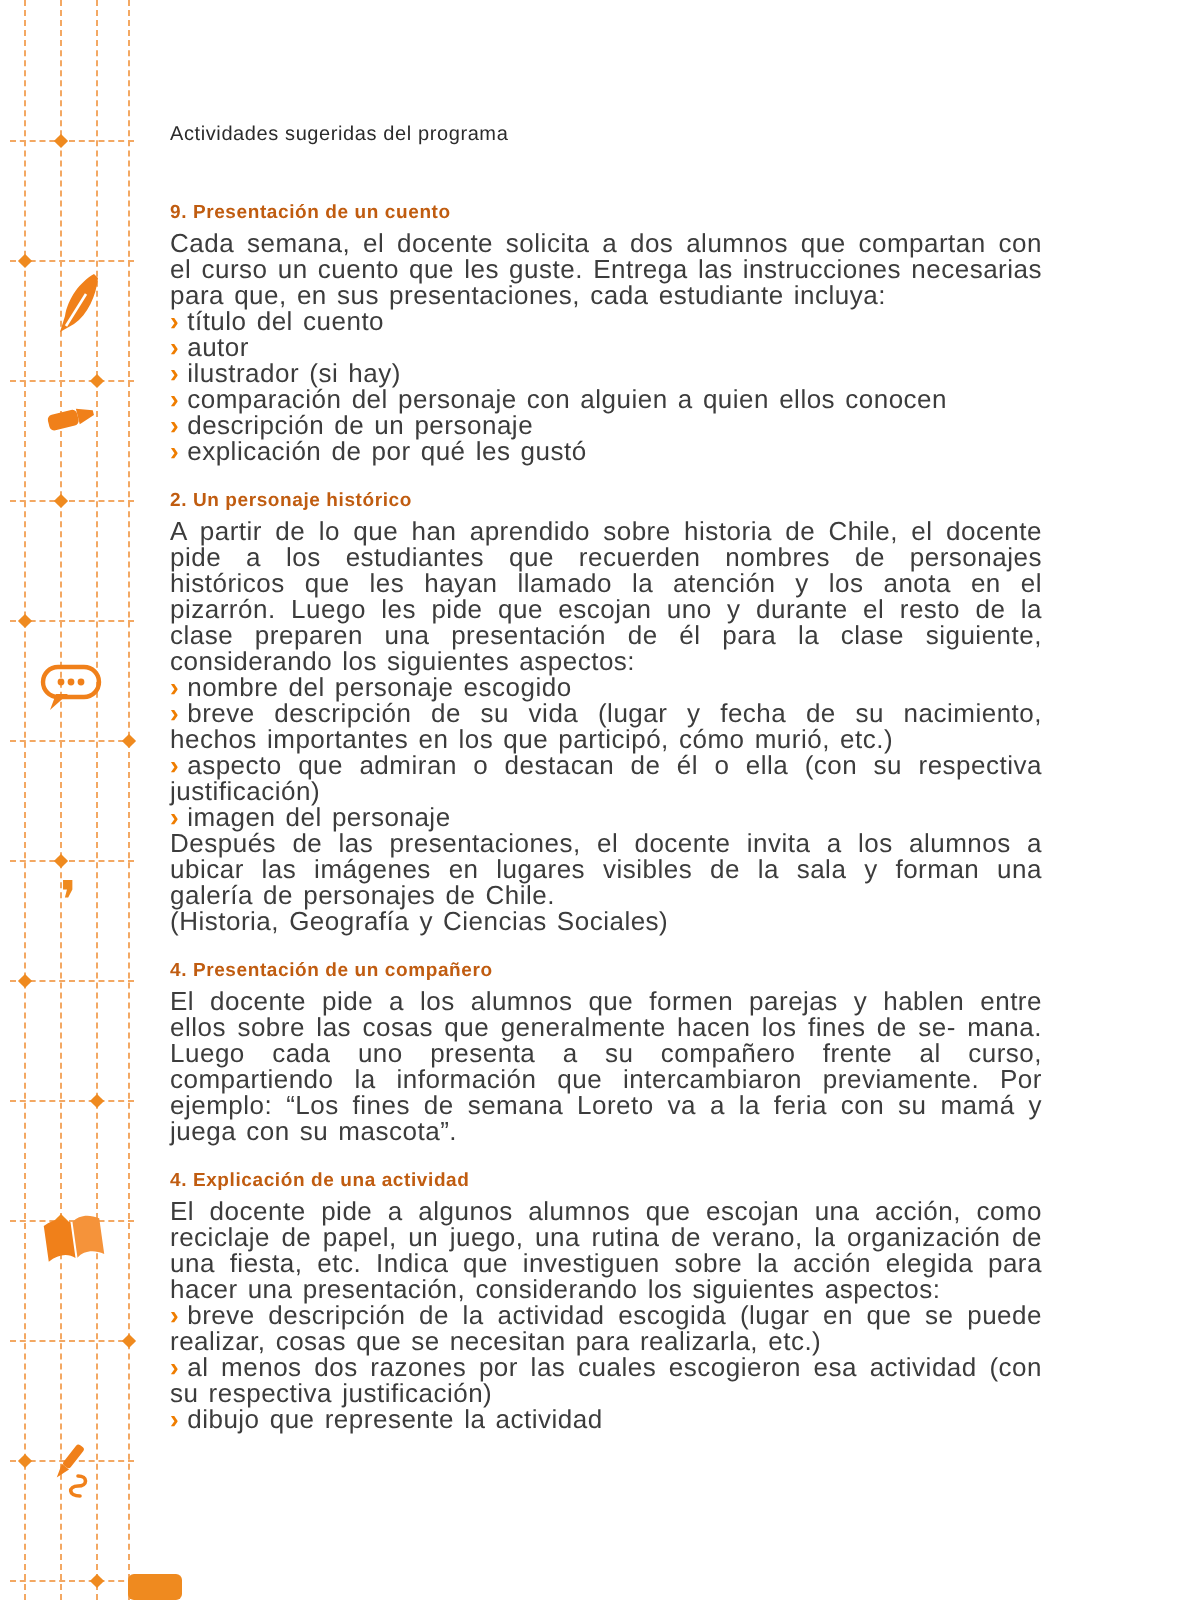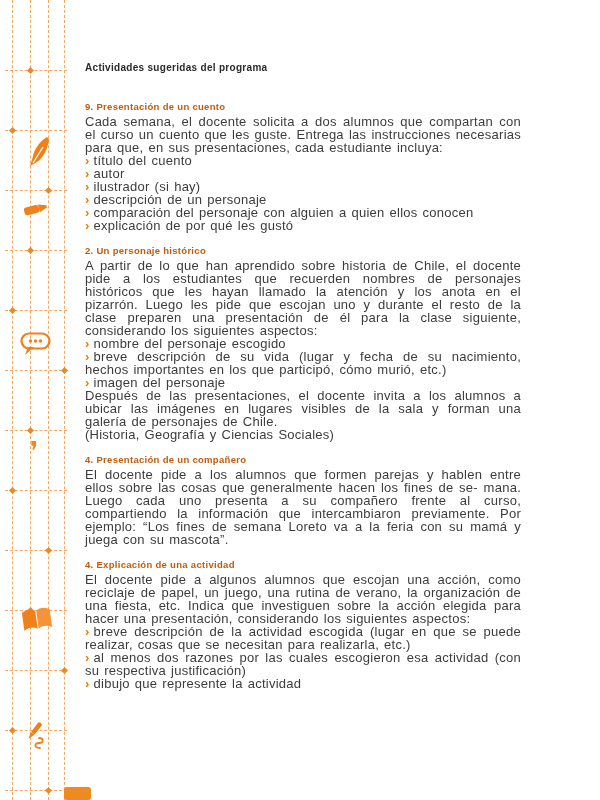--- a/index.html
+++ b/index.html
@@ -13,21 +13,21 @@
   .decor{position:absolute;left:0;top:0;width:84px;height:800px;}
   .vline{position:absolute;top:0;bottom:0;width:0;border-left:1px dashed #f3a863;}
   .hline{position:absolute;left:5px;width:62px;height:0;border-top:1px dashed #f3a863;}
   .diamond{position:absolute;width:5px;height:5px;background:#ef8a1f;transform:rotate(45deg);}
   .micon{position:absolute;line-height:0;}
   .comma-glyph{font-family:"DejaVu Sans",sans-serif;font-size:26px;color:#ef8a1f;line-height:1;}
   .page-tab{position:absolute;left:64px;top:787px;width:27px;height:13px;background:#ef8a1f;border-radius:3px;}
   
   .content{position:absolute;left:85px;top:62px;width:436px;}
   .doc-title{
-    font-size:10px;font-weight:bold;color:#2b2b2b;
+    font-size:10px;font-weight:normal;color:#2b2b2b;
     letter-spacing:.3px;margin:0 0 28px 0;
   }
   section{margin:0 0 13px 0;}
   .sec-heading{
     font-size:9.5px;font-weight:bold;color:#c05c10;
     letter-spacing:.3px;margin:0 0 3px 0;
   }
   .body-p,.bullet-li{
     font-size:13px;line-height:13px;margin:0;
     text-align:justify;letter-spacing:.25px;word-spacing:1.2px;
@@ -127,32 +127,33 @@
 
   <h1 class="doc-title">Actividades sugeridas del programa</h1>
 
   <section>
     <h2 class="sec-heading">9. Presentación de un cuento</h2>
     <p class="body-p">Cada semana, el docente solicita a dos alumnos que compartan con el curso un cuento que les guste. Entrega las instrucciones necesarias para que, en sus presentaciones, cada estudiante incluya:</p>
     <ul class="bullets">
       <li class="bullet-li"><span class="mk">›</span><span>título del cuento</span></li>
       <li class="bullet-li"><span class="mk">›</span><span>autor</span></li>
       <li class="bullet-li"><span class="mk">›</span><span>ilustrador (si hay)</span></li>
+      <li class="bullet-li"><span class="mk">›</span><span>comparación del personaje con alguien a quien ellos conocen</span></li>
       <li class="bullet-li"><span class="mk">›</span><span>descripción de un personaje</span></li>
-      <li class="bullet-li"><span class="mk">›</span><span>comparación del personaje con alguien a quien ellos conocen</span></li>
       <li class="bullet-li"><span class="mk">›</span><span>explicación de por qué les gustó</span></li>
     </ul>
   </section>
 
   <section>
     <h2 class="sec-heading">2. Un personaje histórico</h2>
     <p class="body-p">A partir de lo que han aprendido sobre historia de Chile, el docente pide a los estudiantes que recuerden nombres de personajes históricos que les hayan llamado la atención y los anota en el pizarrón. Luego les pide que escojan uno y durante el resto de la clase preparen una presentación de él para la clase siguiente, considerando los siguientes aspectos:</p>
     <ul class="bullets">
       <li class="bullet-li"><span class="mk">›</span><span>nombre del personaje escogido</span></li>
       <li class="bullet-li"><span class="mk">›</span><span>breve descripción de su vida (lugar y fecha de su nacimiento, hechos importantes en los que participó, cómo murió, etc.)</span></li>
+      <li class="bullet-li"><span class="mk">›</span><span>aspecto que admiran o destacan de él o ella (con su respectiva justificación)</span></li>
       <li class="bullet-li"><span class="mk">›</span><span>imagen del personaje</span></li>
     </ul>
     <p class="body-p outro">Después de las presentaciones, el docente invita a los alumnos a ubicar las imágenes en lugares visibles de la sala y forman una galería de personajes de Chile.</p>
     <p class="body-p">(Historia, Geografía y Ciencias Sociales)</p>
   </section>
 
   <section>
     <h2 class="sec-heading">4. Presentación de un compañero</h2>
     <p class="body-p">El docente pide a los alumnos que formen parejas y hablen entre ellos sobre las cosas que generalmente hacen los fines de se- mana. Luego cada uno presenta a su compañero frente al curso, compartiendo la información que intercambiaron previamente. Por ejemplo: “Los fines de semana Loreto va a la feria con su mamá y juega con su mascota”.</p>
   </section>

